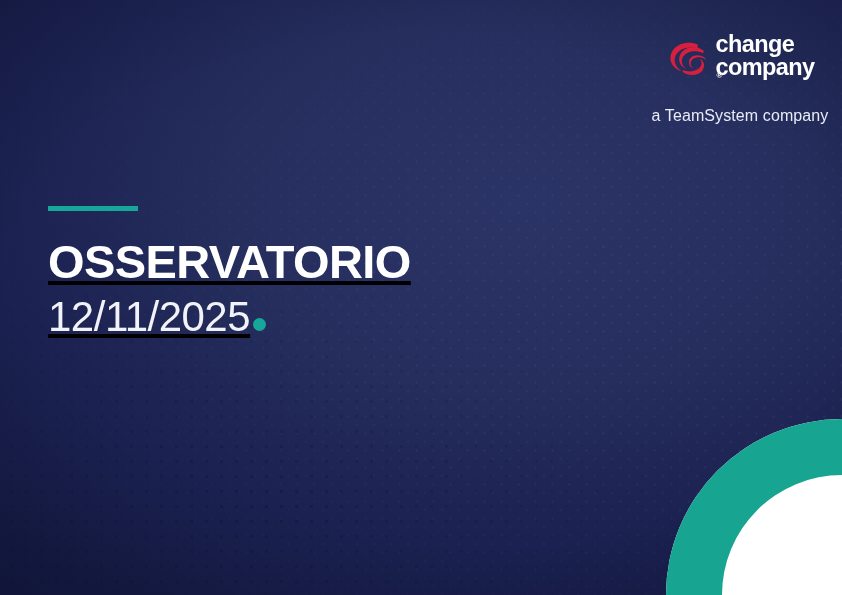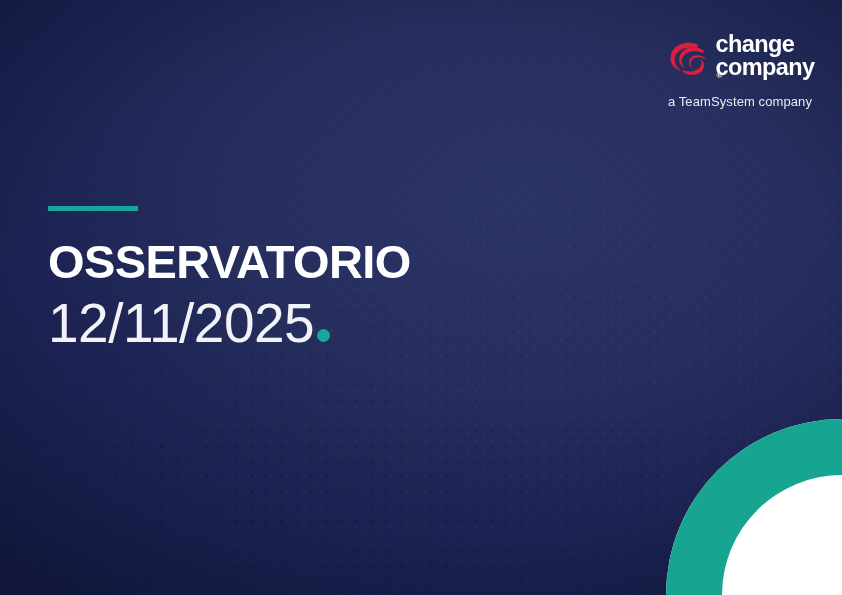--- a/index.html
+++ b/index.html
@@ -62,47 +62,47 @@
     font-size:23.5px;
     letter-spacing:-.6px;
   }
   .logo-word span{ display:block; position:relative; }
   .logo-reg{
     font-size:8px; font-weight:bold;
     vertical-align:super; position:relative; top:-7px; left:1px;
     letter-spacing:0;
   }
   .logo-tagline{
-    margin-top:7px;
+    margin-top:20px;
     color:#e9ebf5;
-    font-size:13px;
+    font-size:16px;
     letter-spacing:.1px;
     white-space:nowrap;
   }
 
   
-  .title-block{ position:absolute; left:48px; top:206px; }
+  .title-block{ position:absolute; left:48px; top:206px;text-decoration:underline; }
   .accent-bar{
     width:90px; height:5px;
     background:#17a79a;
     margin-bottom:24px;
   }
   .headline{
     color:#ffffff;
     font-weight:bold;
     font-size:47px;
     line-height:1.14;
     letter-spacing:-.6px;
     white-space:nowrap;
   }
   .headline .hl-line{ display:block; }
   .date-line{
     margin-top:4px;
     color:#f2f3f8;
-    font-size:55px;
+    font-size:42px;
     font-weight:400;
     letter-spacing:-.5px;
     line-height:1.12;
     white-space:nowrap;
     display:flex; align-items:baseline;
   }
   .date-dot{
     display:inline-block;
     width:13px; height:13px;
     border-radius:50%;

